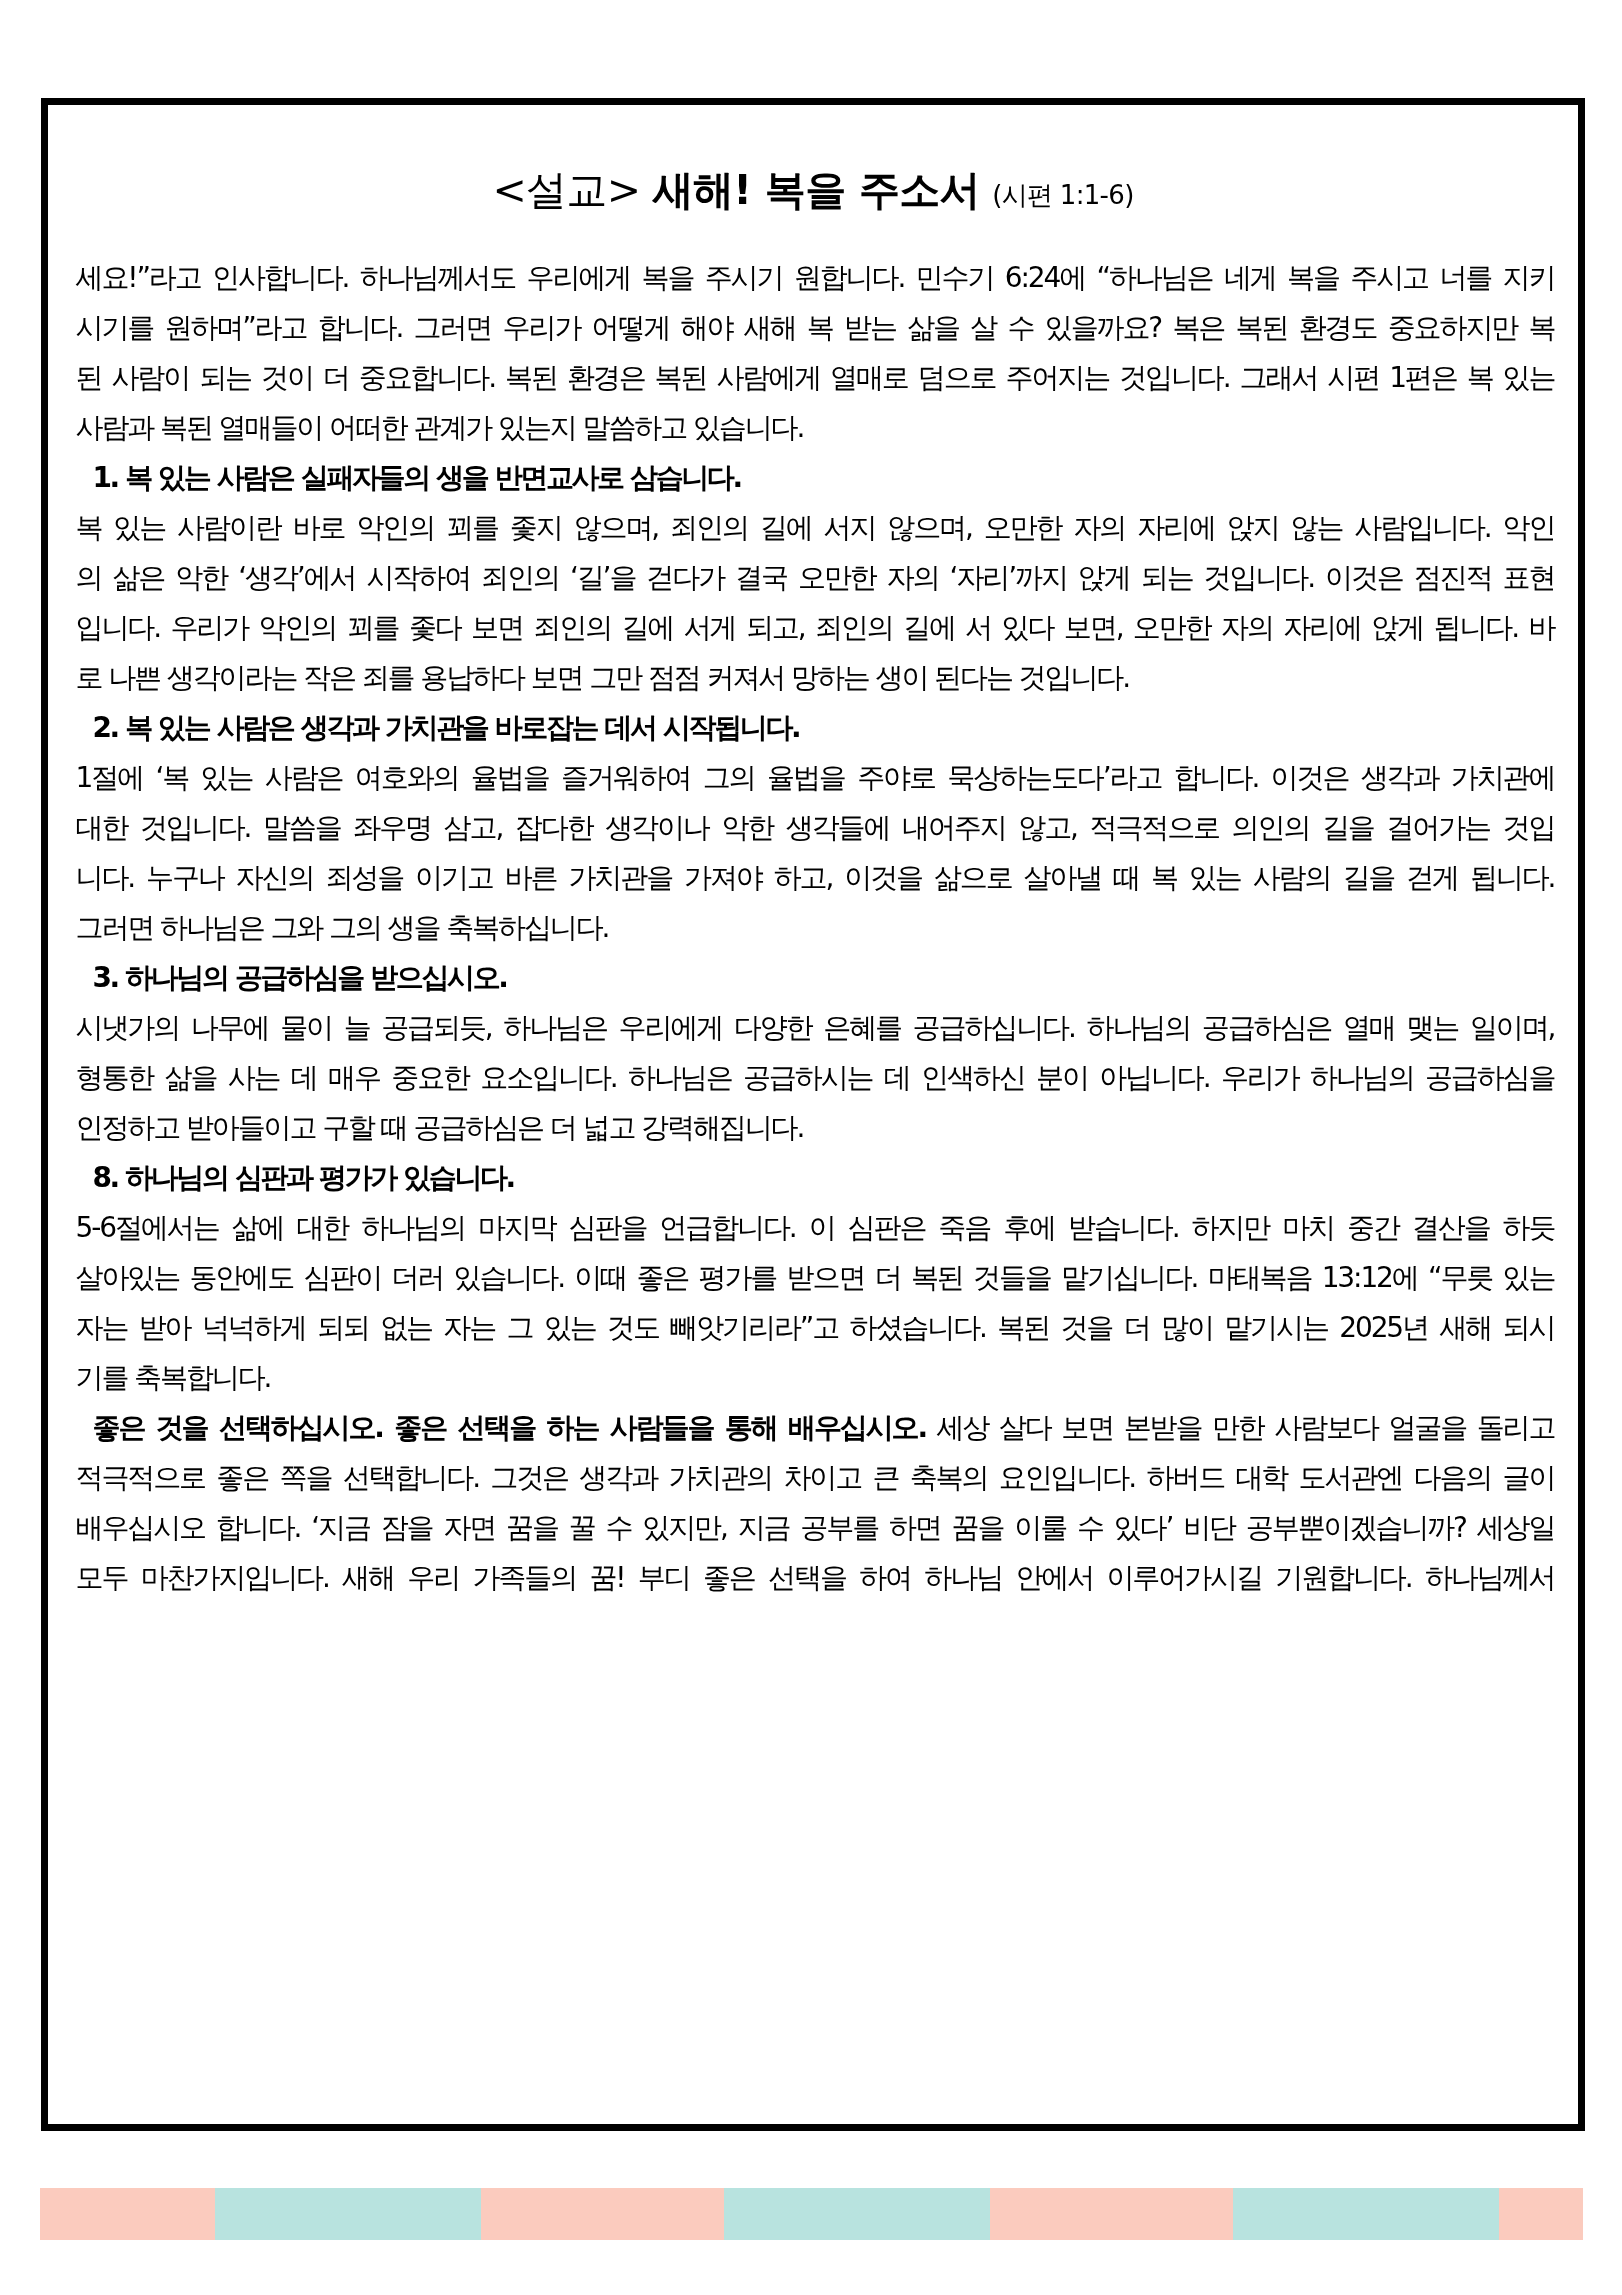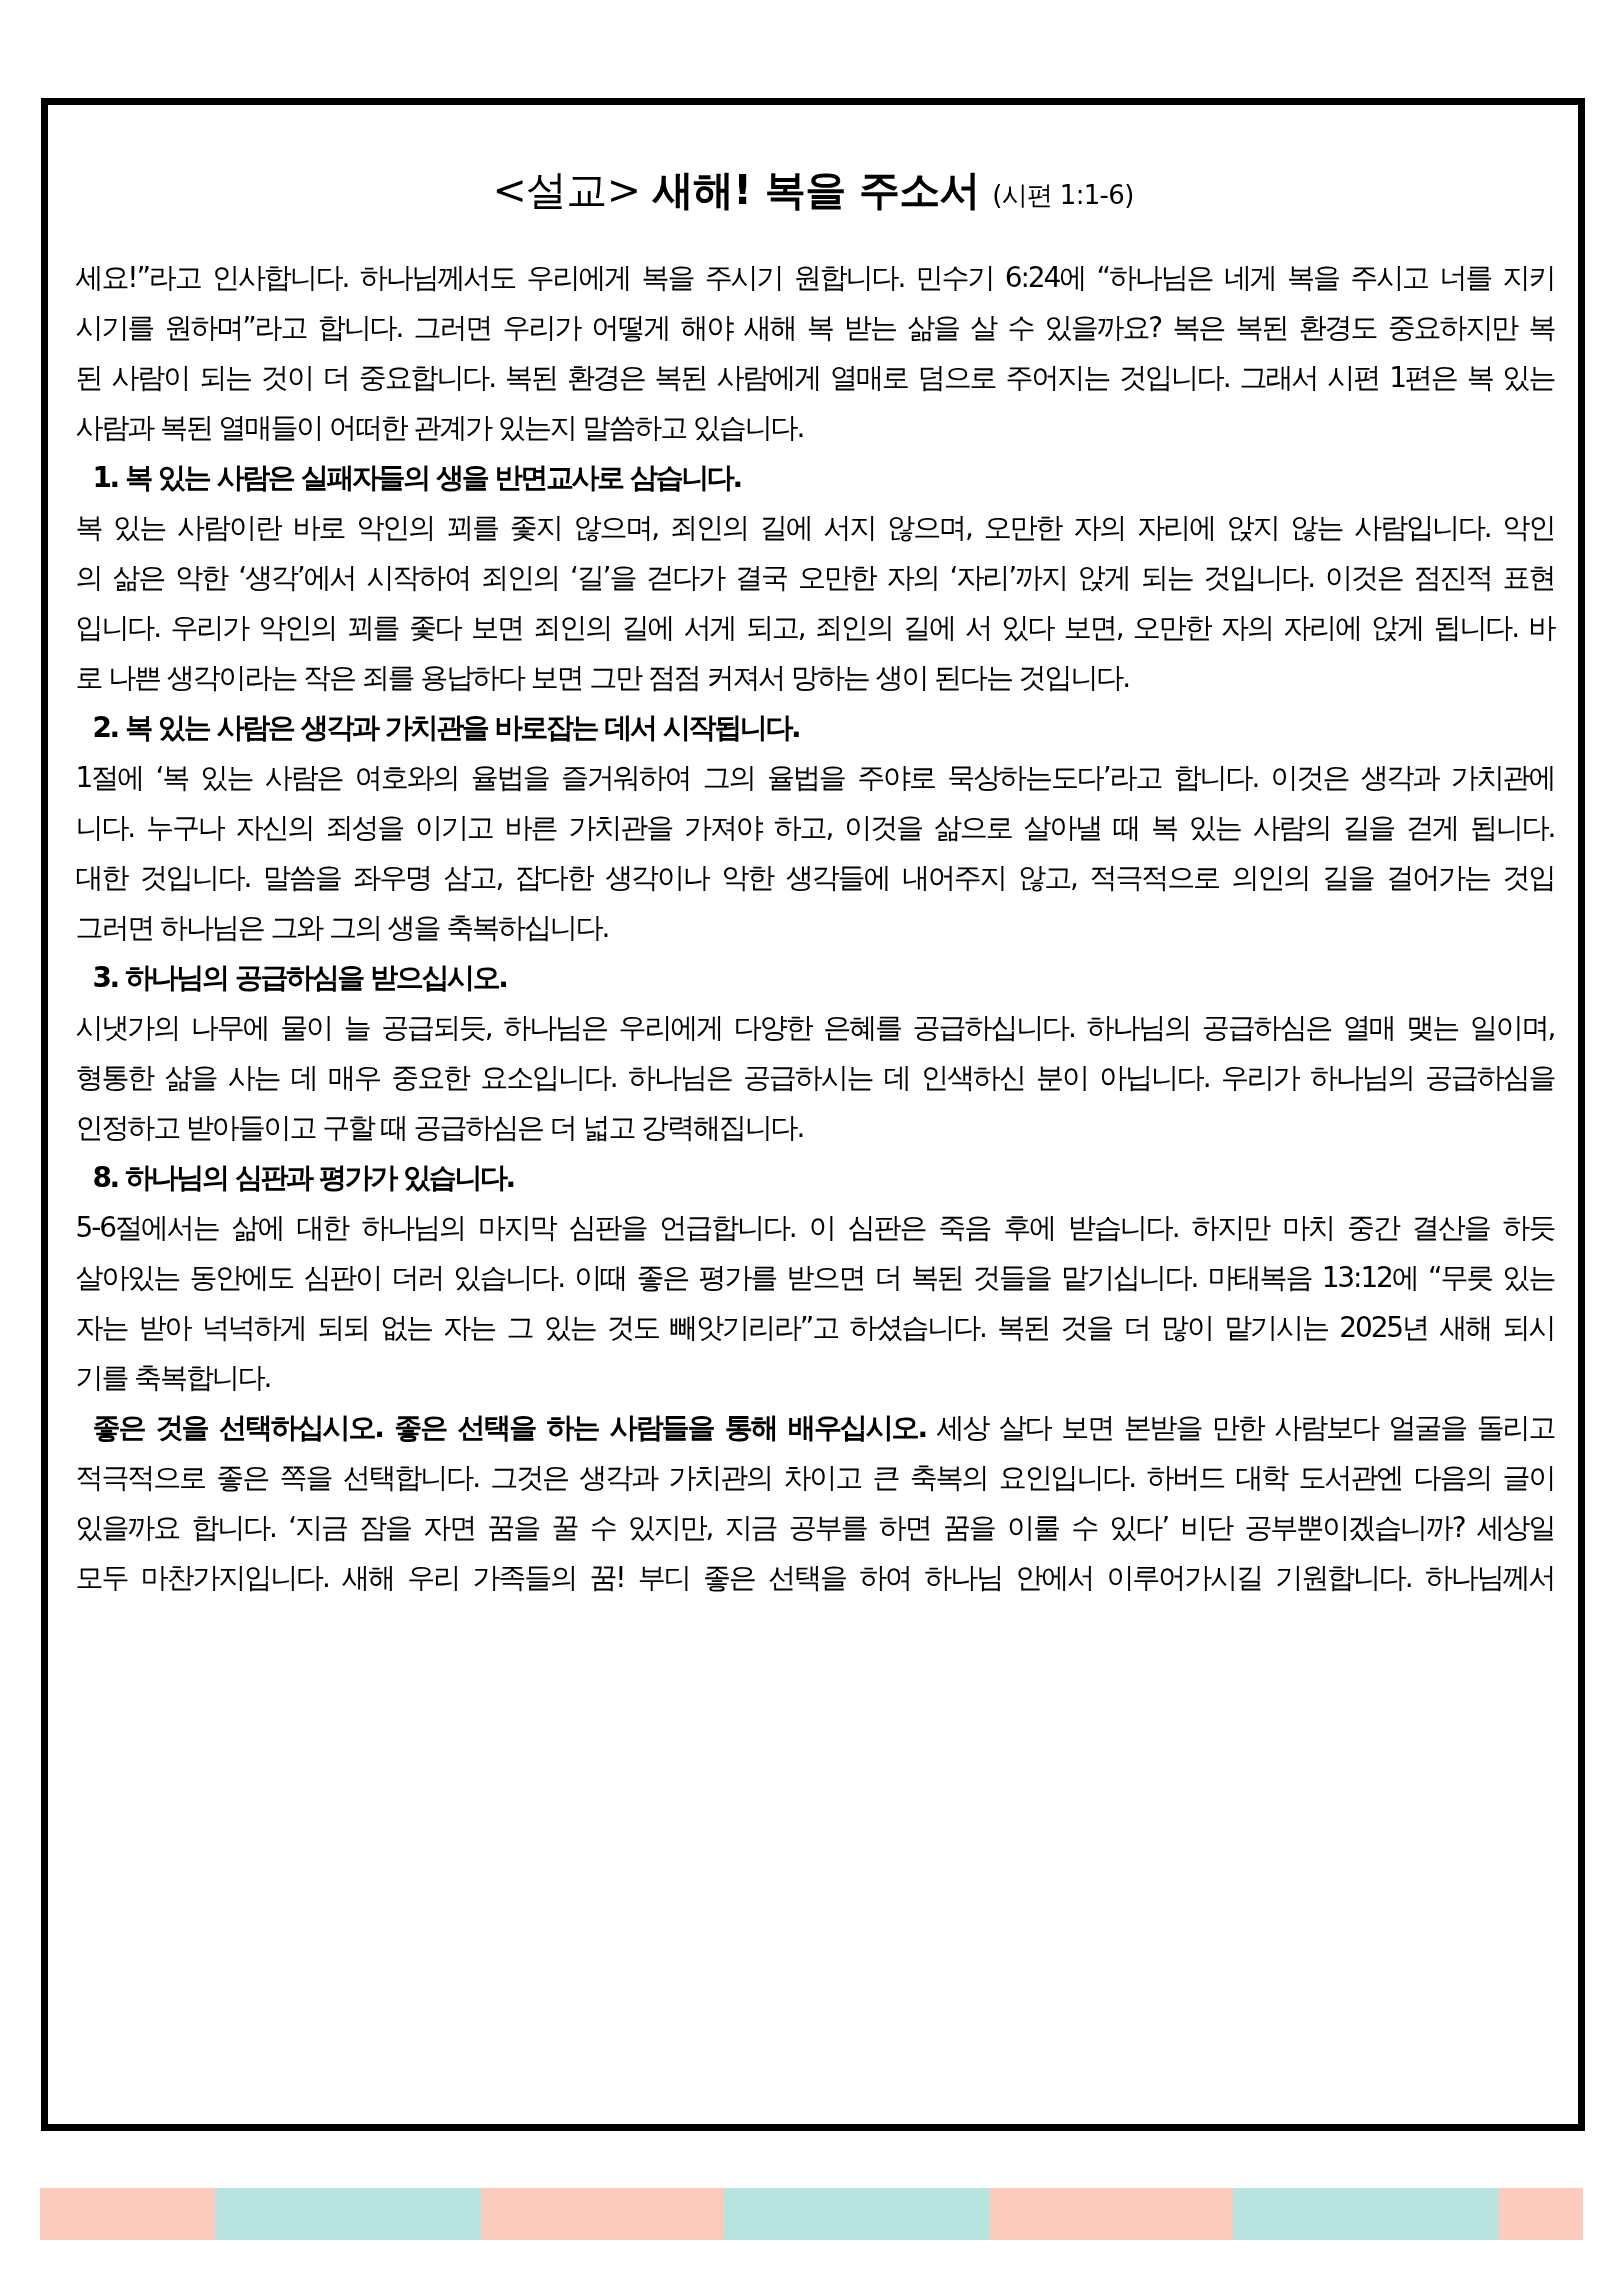--- a/index.html
+++ b/index.html
@@ -37,35 +37,35 @@
       <div class="line just">시기를 원하며”라고 합니다. 그러면 우리가 어떻게 해야 새해 복 받는 삶을 살 수 있을까요? 복은 복된 환경도 중요하지만 복</div>
       <div class="line just">된 사람이 되는 것이 더 중요합니다. 복된 환경은 복된 사람에게 열매로 덤으로 주어지는 것입니다. 그래서 시편 1편은 복 있는</div>
       <div class="line">사람과 복된 열매들이 어떠한 관계가 있는지 말씀하고 있습니다.</div>
       <div class="line heading">1. 복 있는 사람은 실패자들의 생을 반면교사로 삼습니다.</div>
       <div class="line just">복 있는 사람이란 바로 악인의 꾀를 좇지 않으며, 죄인의 길에 서지 않으며, 오만한 자의 자리에 앉지 않는 사람입니다. 악인</div>
       <div class="line just">의 삶은 악한 ‘생각’에서 시작하여 죄인의 ‘길’을 걷다가 결국 오만한 자의 ‘자리’까지 앉게 되는 것입니다. 이것은 점진적 표현</div>
       <div class="line just">입니다. 우리가 악인의 꾀를 좇다 보면 죄인의 길에 서게 되고, 죄인의 길에 서 있다 보면, 오만한 자의 자리에 앉게 됩니다. 바</div>
       <div class="line">로 나쁜 생각이라는 작은 죄를 용납하다 보면 그만 점점 커져서 망하는 생이 된다는 것입니다.</div>
       <div class="line heading">2. 복 있는 사람은 생각과 가치관을 바로잡는 데서 시작됩니다.</div>
       <div class="line just">1절에 ‘복 있는 사람은 여호와의 율법을 즐거워하여 그의 율법을 주야로 묵상하는도다’라고 합니다. 이것은 생각과 가치관에</div>
+      <div class="line just">대한 것입니다. 말씀을 좌우명 삼고, 잡다한 생각이나 악한 생각들에 내어주지 않고, 적극적으로 의인의 길을 걸어가는 것입</div>
       <div class="line just">니다. 누구나 자신의 죄성을 이기고 바른 가치관을 가져야 하고, 이것을 삶으로 살아낼 때 복 있는 사람의 길을 걷게 됩니다.</div>
-      <div class="line just">대한 것입니다. 말씀을 좌우명 삼고, 잡다한 생각이나 악한 생각들에 내어주지 않고, 적극적으로 의인의 길을 걸어가는 것입</div>
       <div class="line">그러면 하나님은 그와 그의 생을 축복하십니다.</div>
       <div class="line heading">3. 하나님의 공급하심을 받으십시오.</div>
       <div class="line just">시냇가의 나무에 물이 늘 공급되듯, 하나님은 우리에게 다양한 은혜를 공급하십니다. 하나님의 공급하심은 열매 맺는 일이며,</div>
       <div class="line just">형통한 삶을 사는 데 매우 중요한 요소입니다. 하나님은 공급하시는 데 인색하신 분이 아닙니다. 우리가 하나님의 공급하심을</div>
       <div class="line">인정하고 받아들이고 구할 때 공급하심은 더 넓고 강력해집니다.</div>
       <div class="line heading">8. 하나님의 심판과 평가가 있습니다.</div>
       <div class="line just">5-6절에서는 삶에 대한 하나님의 마지막 심판을 언급합니다. 이 심판은 죽음 후에 받습니다. 하지만 마치 중간 결산을 하듯</div>
       <div class="line just">살아있는 동안에도 심판이 더러 있습니다. 이때 좋은 평가를 받으면 더 복된 것들을 맡기십니다. 마태복음 13:12에 “무릇 있는</div>
       <div class="line just">자는 받아 넉넉하게 되되 없는 자는 그 있는 것도 빼앗기리라”고 하셨습니다. 복된 것을 더 많이 맡기시는 2025년 새해 되시</div>
       <div class="line">기를 축복합니다.</div>
       <div class="line just indent"><b>좋은 것을 선택하십시오. 좋은 선택을 하는 사람들을 통해 배우십시오.</b><span> 세상 살다 보면 본받을 만한 사람보다 얼굴을 돌리고</span></div>
       <div class="line just">적극적으로 좋은 쪽을 선택합니다. 그것은 생각과 가치관의 차이고 큰 축복의 요인입니다. 하버드 대학 도서관엔 다음의 글이</div>
-      <div class="line just">있을까요 합니다. ‘지금 잠을 자면 꿈을 꿀 수 있지만, 지금 공부를 하면 꿈을 이룰 수 있다’ 비단 공부뿐이겠습니까? 세상일</div>
+      <div class="line just">배우십시오 합니다. ‘지금 잠을 자면 꿈을 꿀 수 있지만, 지금 공부를 하면 꿈을 이룰 수 있다’ 비단 공부뿐이겠습니까? 세상일</div>
       <div class="line just">모두 마찬가지입니다. 새해 우리 가족들의 꿈! 부디 좋은 선택을 하여 하나님 안에서 이루어가시길 기원합니다. 하나님께서</div>
     </div>
 </div>
 
 <div class="stripes" id="stripes">
     <div class="stripe" style="background: rgb(251, 203, 190); width: 175px;"></div>
     <div class="stripe" style="background: rgb(184, 227, 223); width: 266px;"></div>
     <div class="stripe" style="background: rgb(251, 203, 190); width: 243px;"></div>
     <div class="stripe" style="background: rgb(184, 227, 223); width: 266px;"></div>
     <div class="stripe" style="background: rgb(251, 203, 190); width: 243px;"></div>

